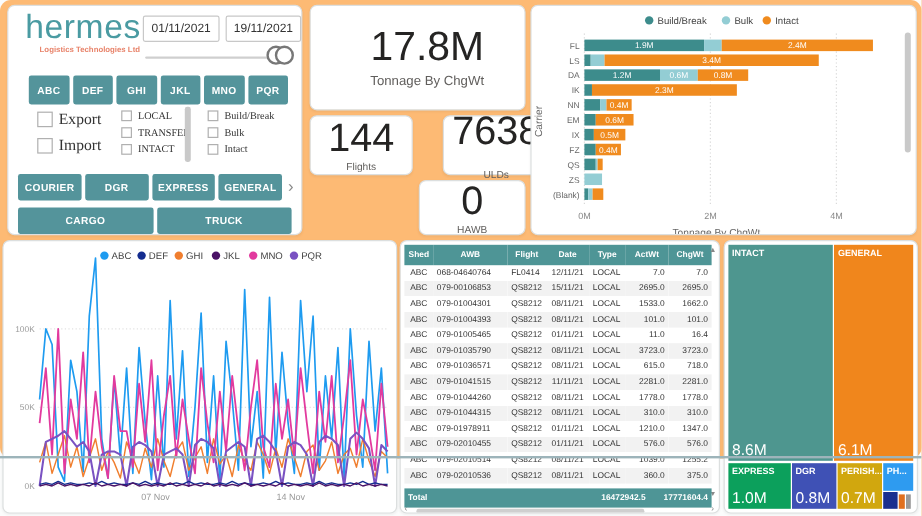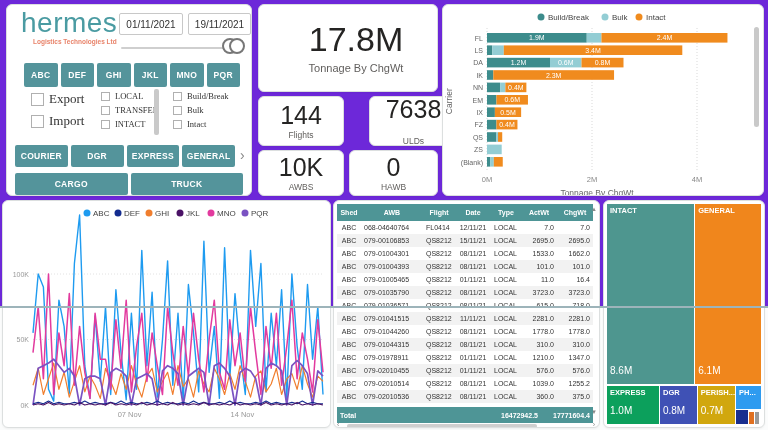--- a/index.html
+++ b/index.html
@@ -1,18 +1,18 @@
 <!DOCTYPE html>
 <html><head>
 <meta charset="utf-8">
 <style>
   * { margin:0; padding:0; box-sizing:border-box; }
   html,body { width:768px; height:430px; overflow:hidden; }
   body { font-family:"Liberation Sans", sans-serif; background:#fbfcfc; position:relative; }
-  .stage { position:absolute; left:0; top:0; width:768px; height:308px; background:#6d28d9; }
+  .stage { position:absolute; left:0; top:0; width:768px; height:382px; background:#fdba74;border-radius:9px; }
   .card { position:absolute; background:#fff; border:1px solid #dcdfdf; border-radius:6px; box-shadow:0 1px 2px rgba(0,0,0,0.05); }
   .bottom-strip { position:absolute; left:0; bottom:0; width:768px; height:2px; background:#9db4ba; }
 
   
   .filter-card { left:6px; top:4px; width:246px; height:192px; }
   .logo-name { position:absolute; left:14px; top:2px; font-size:28px; font-weight:500; letter-spacing:0.5px; }
   .logo-tag { position:absolute; left:26px; top:33px; font-size:6.5px; font-weight:700; }
   .date-box { position:absolute; top:8px; height:22px; border:1px solid #c8c8c8; border-radius:2px; background:#fff;
     font-size:10px; color:#333; display:flex; align-items:center; justify-content:center; }
   .date-from { left:112px; width:64px; } .date-to { left:181px; width:63px; }
@@ -39,21 +39,21 @@
 
   
   .kpi { display:flex; flex-direction:column; align-items:center; justify-content:center; }
   .kpi-main { left:258px; top:4px; width:180px; height:88px;padding-left:16px; }
   .kpi-flights { left:258px; top:96px; width:86px; height:50px; }
   .kpi-ulds { left:369px; top:96px; width:89px; height:50px;gap:12px; }
   .kpi-awbs { left:258px; top:150px; width:86px; height:46px; }
   .kpi-hawb { left:349px; top:150px; width:89px; height:46px; }
   .kpi-value { color:#252423; line-height:1.05; }
   .kpi-main .kpi-value { font-size:34px; } 
-  .kpi-sm .kpi-value { font-size:25px;text-align:center; }
+  .kpi-sm .kpi-value { font-size:33px;text-align:center; }
   .kpi-label { color:#605e5c; }
   .kpi-main .kpi-label { font-size:11px; margin-top:4px; }
   .kpi-sm .kpi-label { font-size:8.5px; margin-top:2px; }
 
   
   .bar-card { left:442px; top:4px; width:322px; height:192px; }
   .line-card { left:2px; top:200px; width:329px; height:228px; }
 
   
   .table-card { left:333px; top:200px; width:267px; height:228px; overflow:hidden; }
@@ -72,21 +72,21 @@
   .hscroll { position:absolute; left:3px; top:223px; width:256px; height:4px; }
   .hscroll .thumb { position:absolute; left:10px; top:0; width:190px; height:4px; background:#cfcfcf; border-radius:2px; }
   .hs-arrow { position:absolute; top:220px; font-size:7px; color:#888; cursor:pointer; }
   .vs-arrow { position:absolute; right:2px; font-size:6px; color:#888; cursor:pointer; }
 
   
   .treemap-card { left:603px; top:200px; width:162px; height:228px; }
   .tm-inner { position:absolute; left:3px; top:3px; width:154px; height:220px; }
   .tm-cell { position:absolute; overflow:hidden; }
   .tm-label { position:absolute; left:3px; top:2px; color:#fff; font-size:7.5px; font-weight:700; white-space:nowrap; }
-  .tm-value { position:absolute; left:3px; bottom:8px; color:#fff; font-size:10px; }
+  .tm-value { position:absolute; left:3px; bottom:2px; color:#fff; font-size:13px; }
   text { font-family:"Liberation Sans", sans-serif; }
 </style>
 </head>
 <body>
 
 <div class="stage">
 
   <section class="card filter-card">
     <div class="logo-name" style="color: rgb(74, 155, 162);">hermes</div>
     <div class="logo-tag" style="color: rgb(232, 131, 106);">Logistics Technologies Ltd</div>
@@ -161,24 +161,20 @@
     <div class="kpi-value">17.8M</div>
     <div class="kpi-label">Tonnage By ChgWt</div>
   </section>
   <section class="card kpi kpi-sm kpi-flights">
     <div class="kpi-value">144</div>
     <div class="kpi-label">Flights</div>
   </section>
   <section class="card kpi kpi-sm kpi-ulds">
     <div class="kpi-value">7638</div>
     <div class="kpi-label">ULDs</div>
-  </section>
-  <section class="card kpi kpi-sm kpi-awbs">
-    <div class="kpi-value">10K</div>
-    <div class="kpi-label">AWBS</div>
   </section>
   <section class="card kpi kpi-sm kpi-hawb">
     <div class="kpi-value">0</div>
     <div class="kpi-label">HAWB</div>
   </section>
 
   <section class="card bar-card">
     <svg id="bar-chart" width="320" height="190">
         <circle cx="98" cy="12" r="3.5" fill="#3D8C8C"></circle>
         <text x="105" y="15" font-size="8" fill="#444">Build/Break</text>

